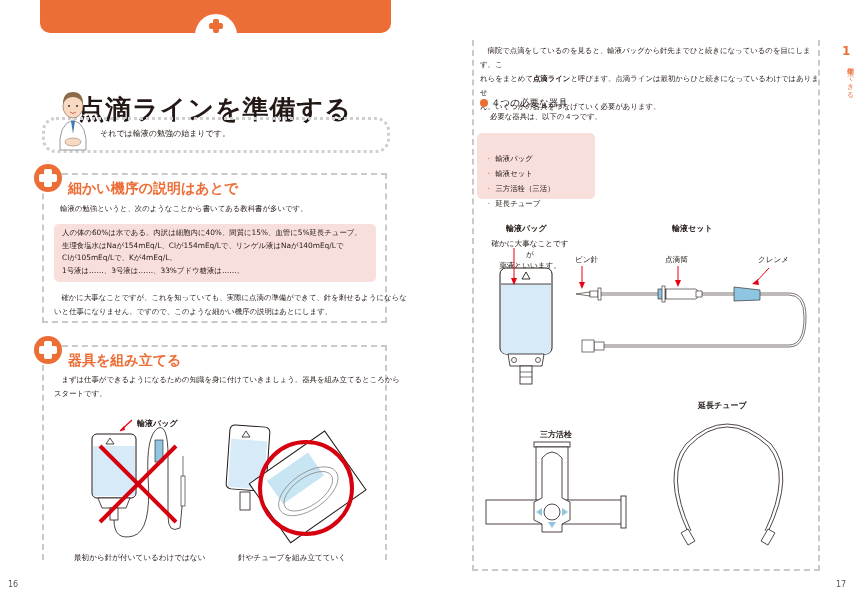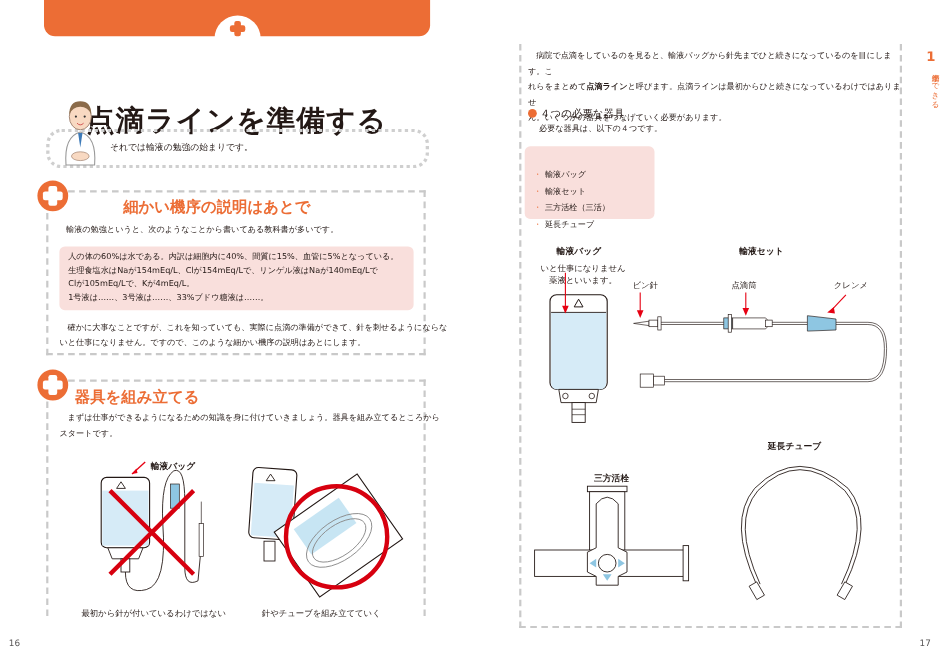--- a/index.html
+++ b/index.html
@@ -78,26 +78,26 @@
     <path d="M11 20 Q11 8 21 8 Q31 8 31 20 Q28 13 21 13 Q14 13 11 20 Z" fill="#8b6b4a"></path>
     <circle cx="17" cy="22" r="1" fill="#333"></circle>
       <circle cx="25" cy="22" r="1" fill="#333"></circle>
     <path d="M18 28 Q21 31 24 28" stroke="#c44" stroke-width="0.8" fill="none"></path>
     <ellipse cx="21" cy="58" rx="8" ry="4" fill="#f8d9c2" stroke="#9a7c6a" stroke-width="0.6"></ellipse>
   </svg>
   <div class="speech-text">それでは輸液の勉強の始まりです。</div>
 
   <div class="sec-box sec1"></div>
   <div class="sec-icon" style="left:34px;top:164px;"></div>
-  <div class="sec-heading" style="left:68px;top:180px;margin-left:44px;">細かい機序の説明はあとで</div>
+  <div class="sec-heading" style="left:68px;top:180px;">細かい機序の説明はあとで</div>
   <div class="body-text" style="left:60px;top:202px;">輸液の勉強というと、次のようなことから書いてある教科書が多いです。</div>
 
   <div class="pink-box" style="left:54px;top:224px;width:322px;height:58px;"></div>
   <div class="body-text" style="left:62px;top:227px;line-height:12.5px;">
-    <div>人の体の60%は水である。内訳は細胞内に40%、間質に15%、血管に5%となっている。</div>
+    <div>人の体の60%は水である。内訳は細胞内に40%、間質に15%、血管に5%延長チューブ。</div>
     <div>生理食塩水はNaが154mEq/L、Clが154mEq/Lで、リンゲル液はNaが140mEq/Lで</div>
     <div>Clが105mEq/Lで、Kが4mEq/L。</div>
     <div>1号液は……、3号液は……、33%ブドウ糖液は……。</div>
   </div>
 
   <div class="body-text" style="left:54px;top:291px;">
     <div>　確かに大事なことですが、これを知っていても、実際に点滴の準備ができて、針を刺せるようにならな</div>
     <div>いと仕事になりません。ですので、このような細かい機序の説明はあとにします。</div>
   </div>
 
@@ -164,21 +164,21 @@
     <div style="padding-top:18px;">
       <div class="list-item"><span class="list-bullet">・</span><span>輸液バッグ</span></div>
       <div class="list-item"><span class="list-bullet">・</span><span>輸液セット</span></div>
       <div class="list-item"><span class="list-bullet">・</span><span>三方活栓（三活）</span></div>
       <div class="list-item"><span class="list-bullet">・</span><span>延長チューブ</span></div>
     </div>
   </div>
 
   <div class="label-bold" style="left:76px;top:223px;">輸液バッグ</div>
   <div class="caption" style="left:60px;top:238px;text-align:center;width:80px;line-height:11px;">
-    <div>いと仕事になりません</div>
+    <div>確かに大事なことですが</div>
     <div>薬液といいます。</div>
   </div>
   <svg style="left:66px;top:262px;" width="60" height="130" viewBox="0 0 60 130">
     <rect x="4" y="6" width="52" height="86" rx="6" fill="#fff" stroke="#231815" stroke-width="1"></rect>
     <path d="M5 22 L55 22 L55 86 Q55 92 49 92 L11 92 Q5 92 5 86 Z" fill="#d6ebf7"></path>
     <line x1="5" y1="22" x2="55" y2="22" stroke="#231815" stroke-width="0.8"></line>
     <path d="M30 10 L34 17 L26 17 Z" fill="none" stroke="#231815" stroke-width="0.9"></path>
     <path d="M12 92 L48 92 L46 104 L14 104 Z" fill="#fff" stroke="#231815" stroke-width="0.8"></path>
     <circle cx="18" cy="98" r="2.5" fill="none" stroke="#231815" stroke-width="0.7"></circle>
     <circle cx="42" cy="98" r="2.5" fill="none" stroke="#231815" stroke-width="0.7"></circle>

